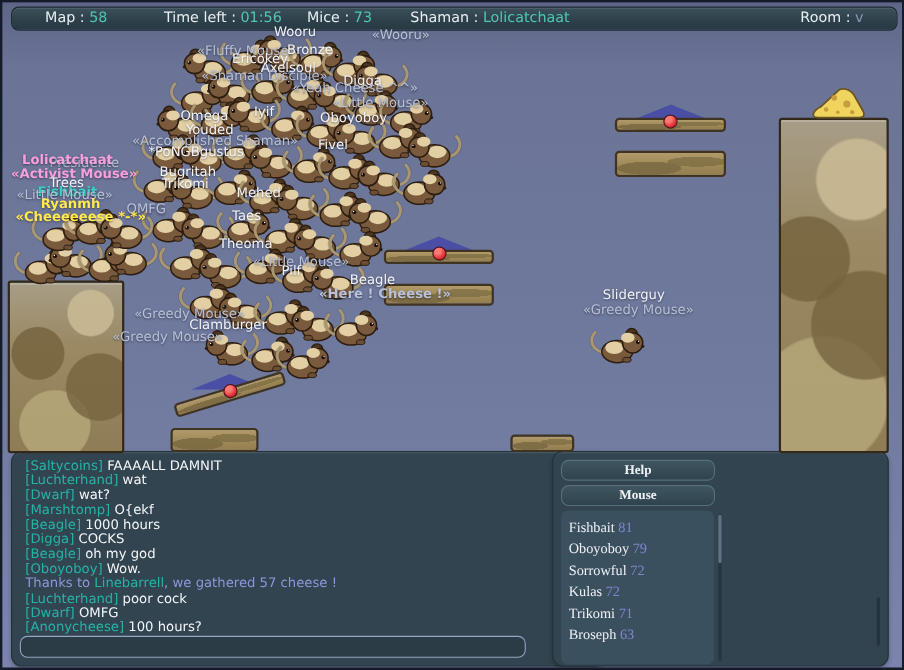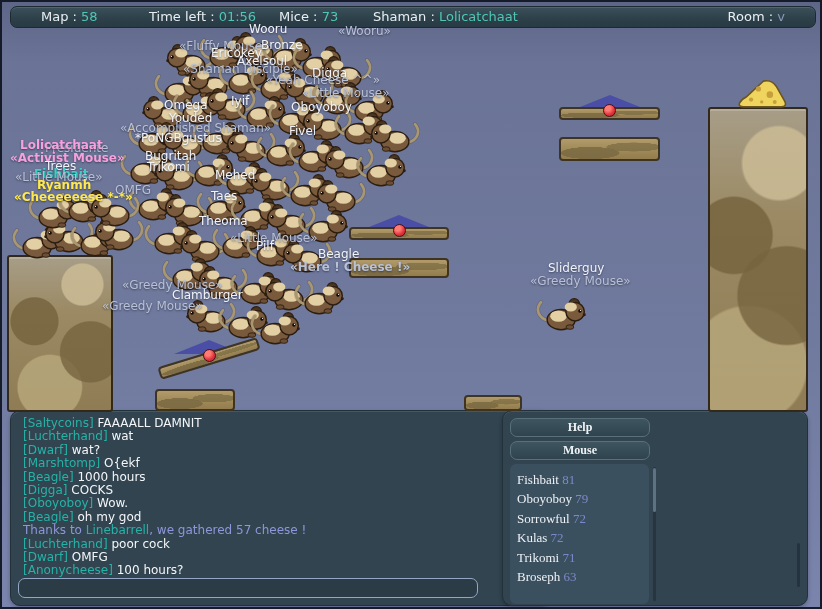--- a/index.html
+++ b/index.html
@@ -379,22 +379,22 @@
   </div>
 
   <div id="chatpanel" class="panel">
     <div id="chatlog">
         <div class="chat-line"><span class="cname">[Saltycoins]</span><span> FAAAALL DAMNIT</span></div>
         <div class="chat-line"><span class="cname">[Luchterhand]</span><span> wat</span></div>
         <div class="chat-line"><span class="cname">[Dwarf]</span><span> wat?</span></div>
         <div class="chat-line"><span class="cname">[Marshtomp]</span><span> O{ekf</span></div>
         <div class="chat-line"><span class="cname">[Beagle]</span><span> 1000 hours</span></div>
         <div class="chat-line"><span class="cname">[Digga]</span><span> COCKS</span></div>
+        <div class="chat-line"><span class="cname">[Beagle]</span><span> oh my god</span></div>
         <div class="chat-line"><span class="cname">[Oboyoboy]</span><span> Wow.</span></div>
-        <div class="chat-line"><span class="cname">[Beagle]</span><span> oh my god</span></div>
         <div class="chat-line"><span class="sys">Thanks to </span><span class="sysname">Linebarrell</span><span class="sys">, we gathered 57 cheese !</span></div>
         <div class="chat-line"><span class="cname">[Luchterhand]</span><span> poor cock</span></div>
         <div class="chat-line"><span class="cname">[Dwarf]</span><span> OMFG</span></div>
         <div class="chat-line"><span class="cname">[Anonycheese]</span><span> 100 hours?</span></div>
       </div>
     <div id="chat-scrollbar">
         <div class="thumb"></div>
       </div>
     <input id="chatinput" placeholder="" style="">
   </div>

